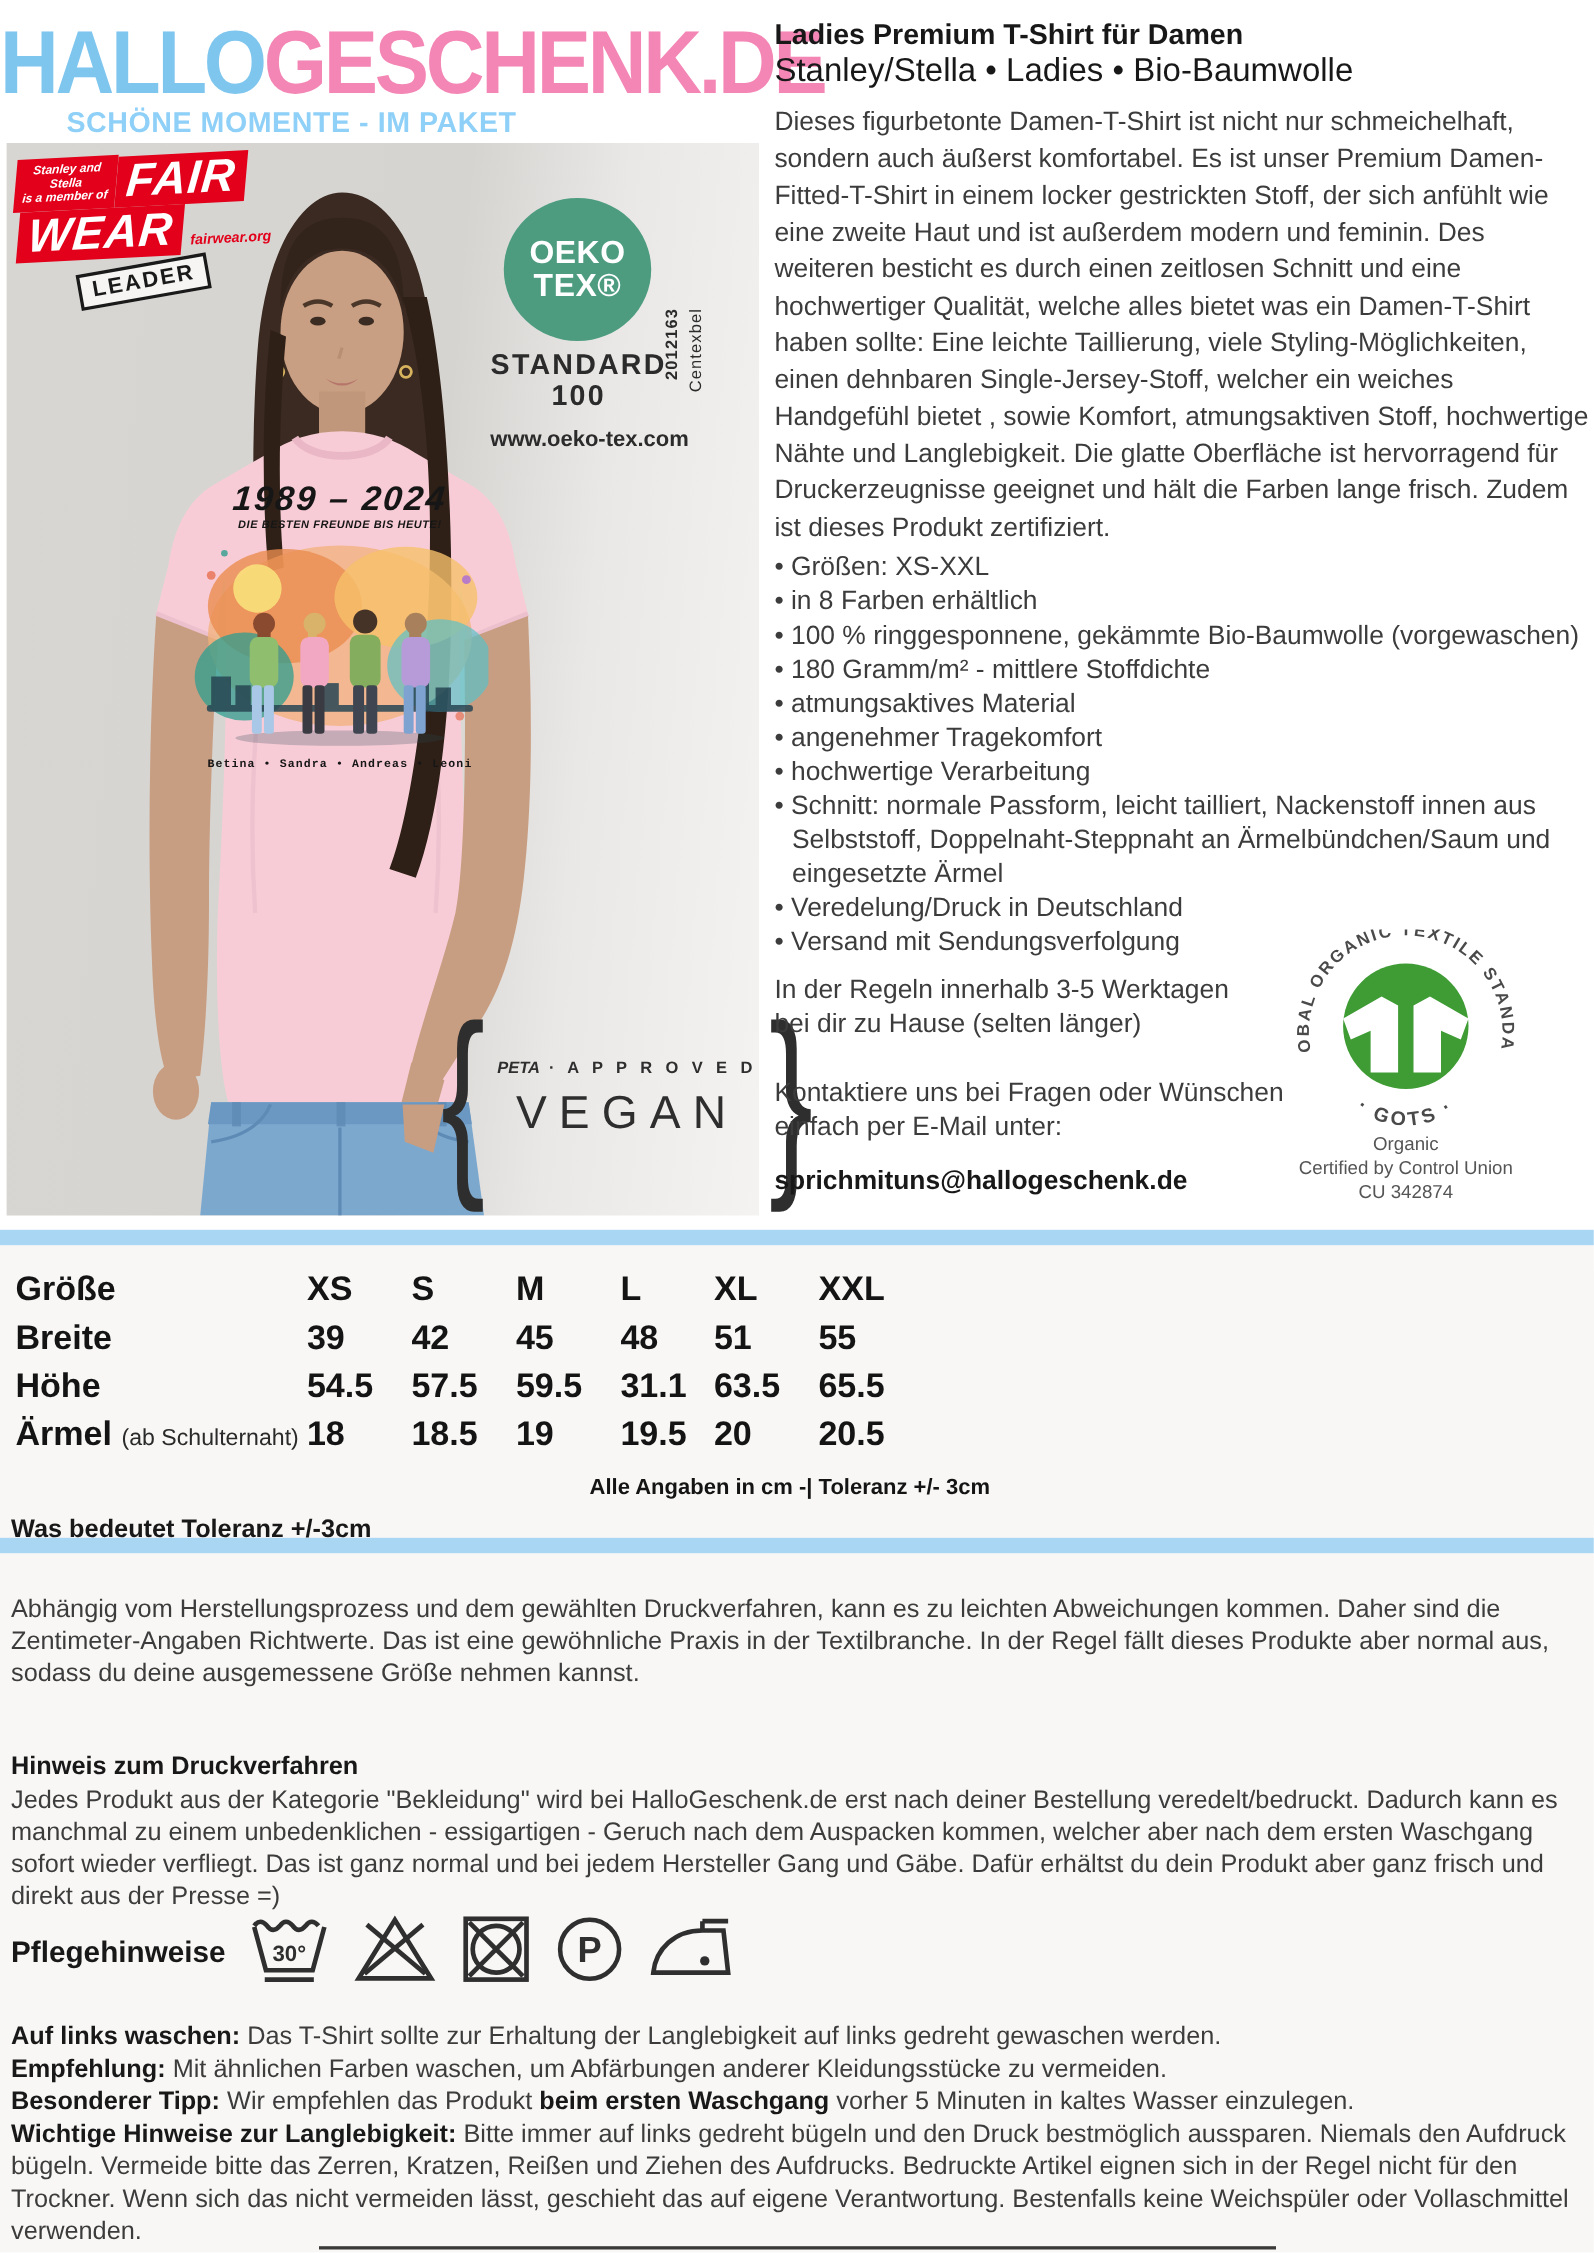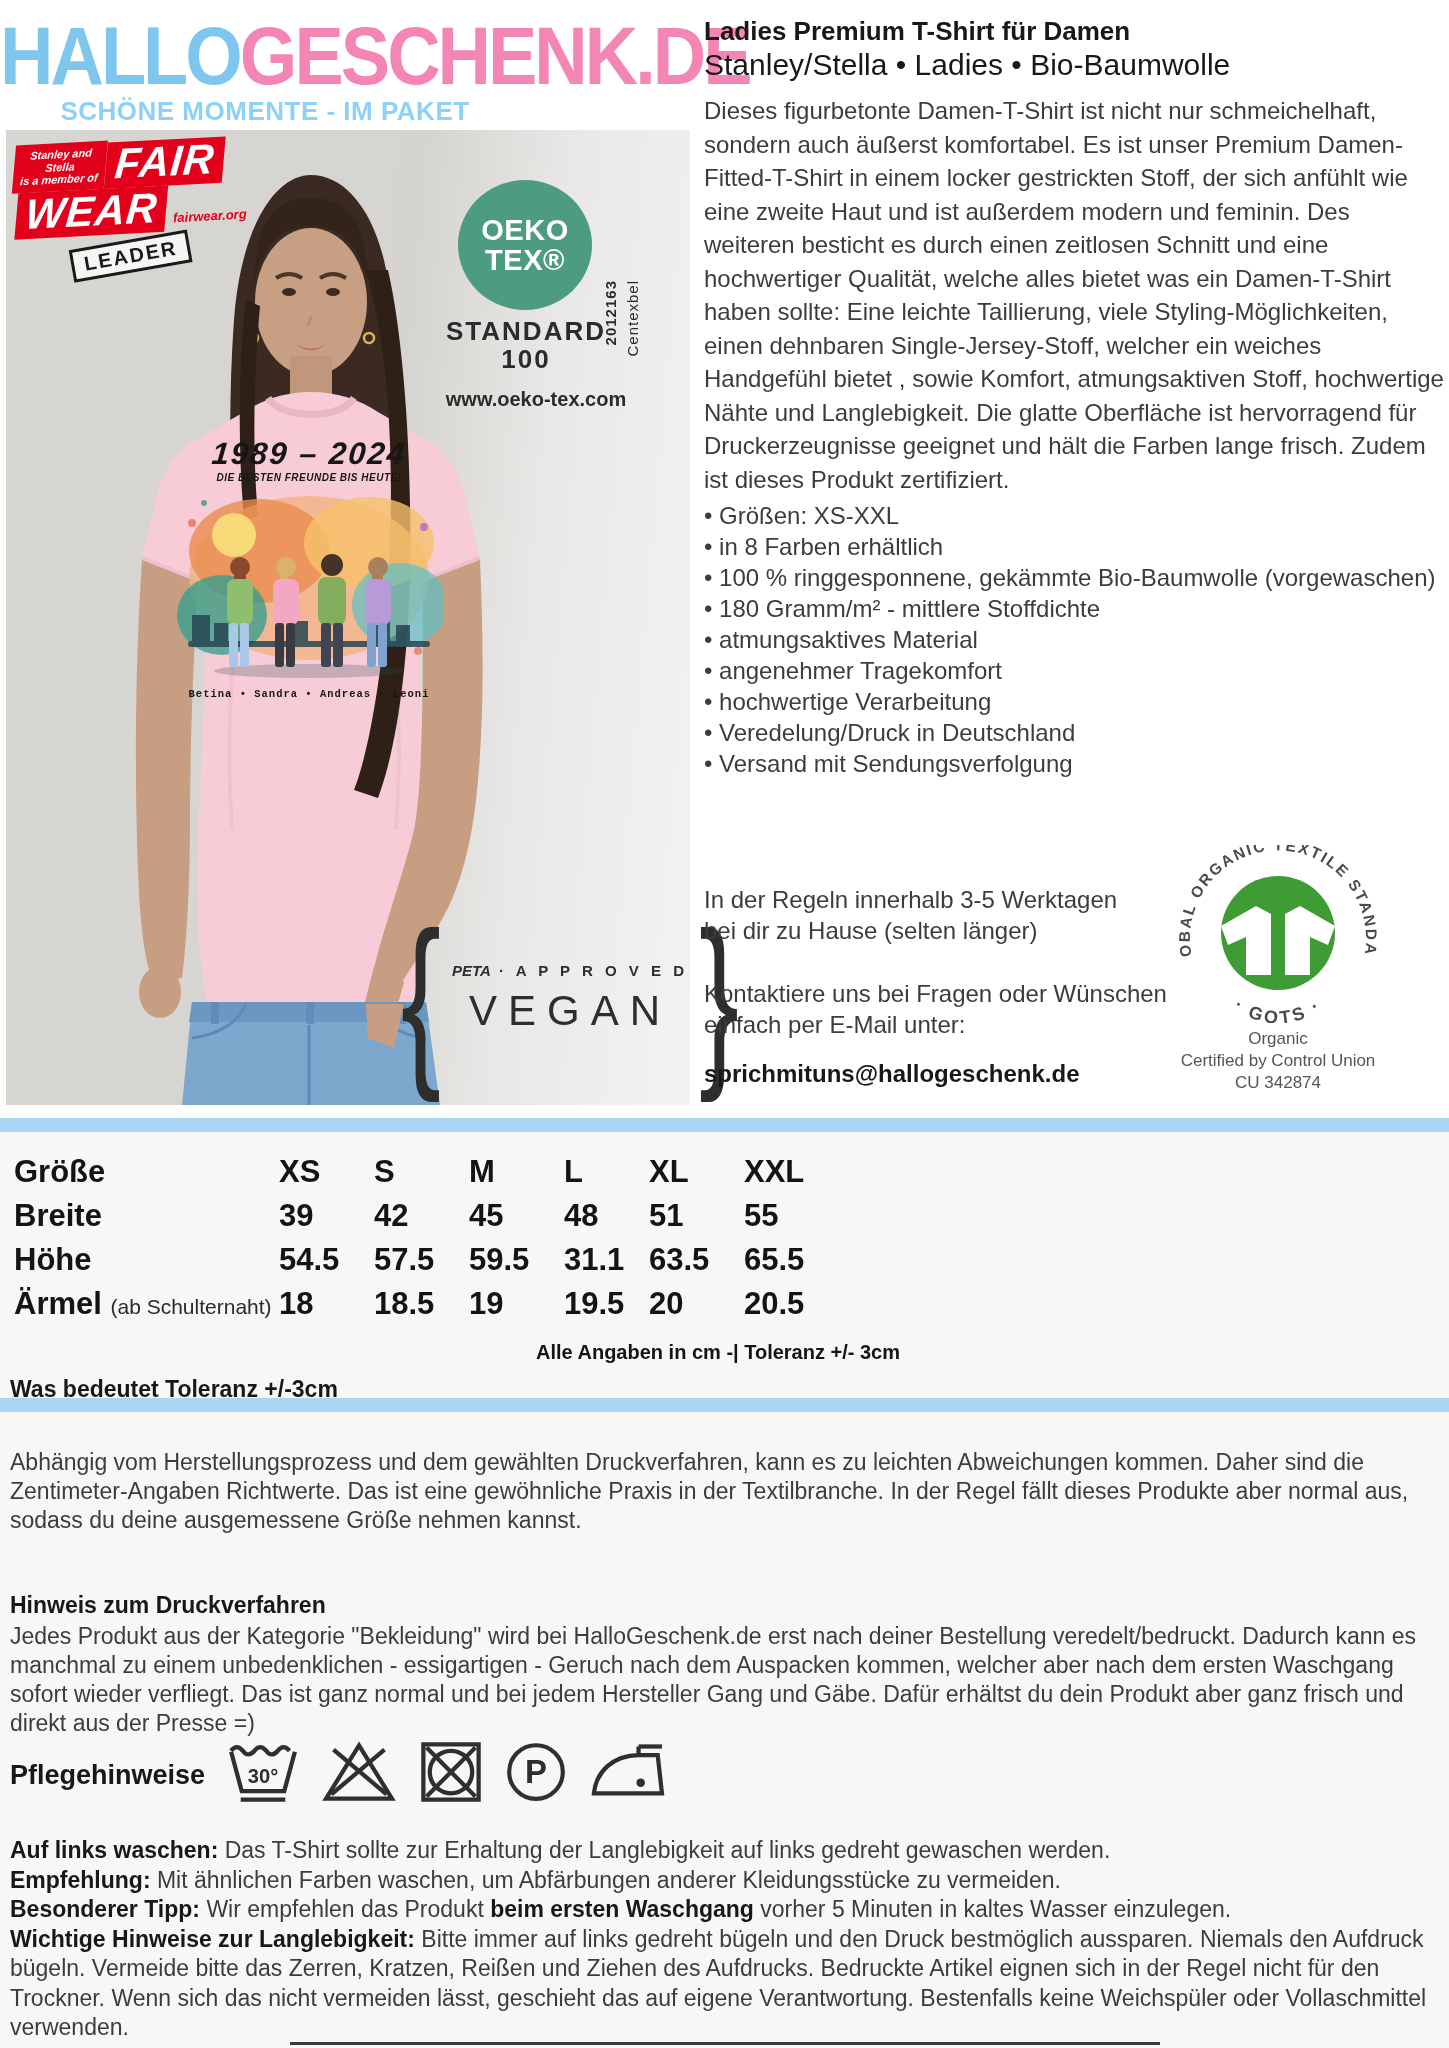--- a/index.html
+++ b/index.html
@@ -237,20 +237,21 @@
   <div class="p-desc">Dieses figurbetonte Damen-T-Shirt ist nicht nur schmeichelhaft, sondern auch äußerst komfortabel. Es ist unser Premium Damen-Fitted-T-Shirt in einem locker gestrickten Stoff, der sich anfühlt wie eine zweite Haut und ist außerdem modern und feminin. Des weiteren besticht es durch einen zeitlosen Schnitt und eine hochwertiger Qualität, welche alles bietet was ein Damen-T-Shirt haben sollte: Eine leichte Taillierung, viele Styling-Möglichkeiten, einen dehnbaren Single-Jersey-Stoff, welcher ein weiches Handgefühl bietet , sowie Komfort, atmungsaktiven Stoff, hochwertige Nähte und Langlebigkeit. Die glatte Oberfläche ist hervorragend für Druckerzeugnisse geeignet und hält die Farben lange frisch. Zudem ist dieses Produkt zertifiziert.</div>
 
   <ul class="p-bullets">
     <li>Größen: XS-XXL</li>
     <li>in 8 Farben erhältlich</li>
     <li>100 % ringgesponnene, gekämmte Bio-Baumwolle (vorgewaschen)</li>
     <li>180 Gramm/m² - mittlere Stoffdichte</li>
     <li>atmungsaktives Material</li>
     <li>angenehmer Tragekomfort</li>
     <li>hochwertige Verarbeitung</li>
+    <li>Schnitt: normale Passform, leicht tailliert, Nackenstoff innen aus Selbststoff, Doppelnaht-Steppnaht an Ärmelbündchen/Saum und eingesetzte Ärmel</li>
     <li>Veredelung/Druck in Deutschland</li>
     <li>Versand mit Sendungsverfolgung</li>
   </ul>
 
   <div class="p-delivery">
     <span>In der Regeln innerhalb 3-5 Werktagen</span><br>
     <span>bei dir zu Hause (selten länger)</span>
   </div>
   <div class="p-contact">
     <span>Kontaktiere uns bei Fragen oder Wünschen</span><br>

